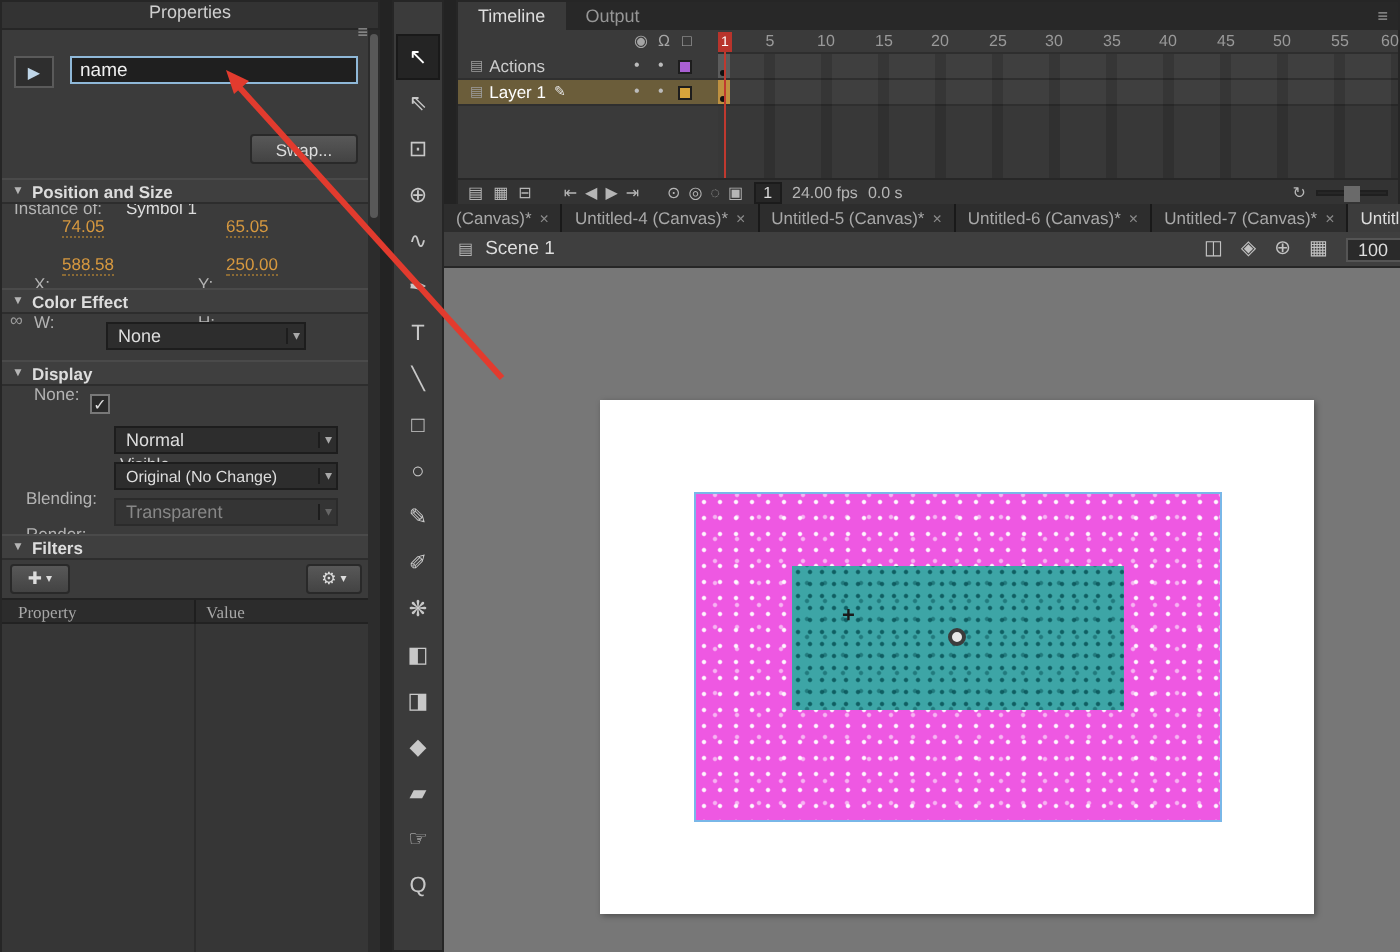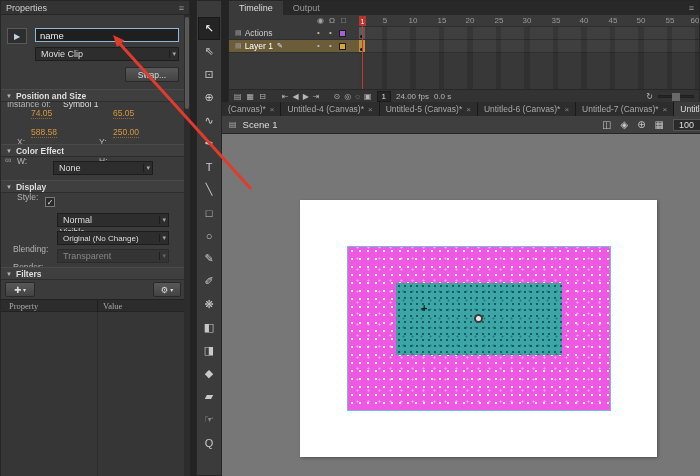--- a/index.html
+++ b/index.html
@@ -9,21 +9,21 @@
     background: #232323;
     font-family: "Liberation Sans", "DejaVu Sans", sans-serif;
     color: #cccccc;
     overflow: hidden;
   }
   .abs { position: absolute; }
 
   
   #props { left:0; top:0; width:190px; height:476px; background:#3b3b3b; border:1px solid #262626; }
   .panel-header { position:absolute; left:0; top:0; right:0; height:14px; background:#333333;
-    border-bottom:1px solid #262626; display:flex; align-items:center; padding:0 5px; font-size:9px; color:#cfcfcf; }
+    border-bottom:1px solid #262626; display:flex; align-items:center; padding:0 5px; font-size:9px; color:#cfcfcf;flex-direction:column; }
   .panel-header .menu { margin-left:auto; font-size:9px; color:#9a9a9a; }
   .icnbox { position:absolute; background:#2e2e2e; border:1px solid #5a5a5a; color:#bfd6e8;
     display:flex; align-items:center; justify-content:center; font-size:8px; }
   .input { position:absolute; background:#1f1f1f; border:1px solid #8fb8d8; color:#eeeeee;
     font-size:9.5px; padding:0 4px; font-family:"Liberation Sans","DejaVu Sans",sans-serif; }
   .dd { position:absolute; background:#2d2d2d; border:1px solid #1d1d1d; color:#dddddd; font-size:9px;
     display:flex; align-items:center; padding:0 14px 0 5px; white-space:nowrap; overflow:hidden; }
   .dd .arr { position:absolute; right:2px; top:50%; transform:translateY(-50%); font-size:7px; color:#a8a8a8;
     border-left:1px solid #1d1d1d; padding-left:2px; }
   .dd.disabled { color:#878787; background:#343434; border-color:#2b2b2b; }
@@ -128,24 +128,20 @@
   <div class="panel-header">
     <span>Properties</span>
     <span class="menu">≡</span>
   </div>
 
   <div class="icnbox" style="left:6px;top:27px;width:20px;height:16px">
     <span>▶</span>
   </div>
   <input class="input" style="left: 34px; top: 27px; width: 144px; height: 14px;" value="name">
 
-  <div class="dd" style="left:34px;top:46px;width:144px;height:14px">
-    <span>Movie Clip</span>
-    <span class="arr">▾</span>
-  </div>
 
   <span class="lbl" style="left:6px;top:69px">Instance of:</span>
   <span class="lbl" style="left:62px;top:69px;color:#dddddd">Symbol 1</span>
   <div class="btn" style="left:124px;top:66px;width:54px;height:15px">
     <span>Swap...</span>
   </div>
 
   <div class="sec" style="top:88px">
     <span class="tri">▼</span>
     <span>Position and Size</span>
@@ -157,21 +153,21 @@
   <span class="lbl" style="left:4px;top:125px;color:#999999;font-size:9px">∞</span>
   <span class="lbl" style="left:16px;top:126px">W:</span>
   <span class="valO" style="left:30px;top:126px">588.58</span>
   <span class="lbl" style="left:98px;top:126px">H:</span>
   <span class="valO" style="left:112px;top:126px">250.00</span>
 
   <div class="sec" style="top:143px">
     <span class="tri">▼</span>
     <span>Color Effect</span>
   </div>
-  <span class="lbl" style="left:16px;top:162px">Style:</span>
+  <span class="lbl" style="left:16px;top:162px">None:</span>
   <div class="dd" style="left:52px;top:160px;width:100px;height:14px">
     <span>None</span>
     <span class="arr">▾</span>
   </div>
 
   <div class="sec" style="top:179px">
     <span class="tri">▼</span>
     <span>Display</span>
   </div>
   <div class="chk" style="left:44px;top:196px">

